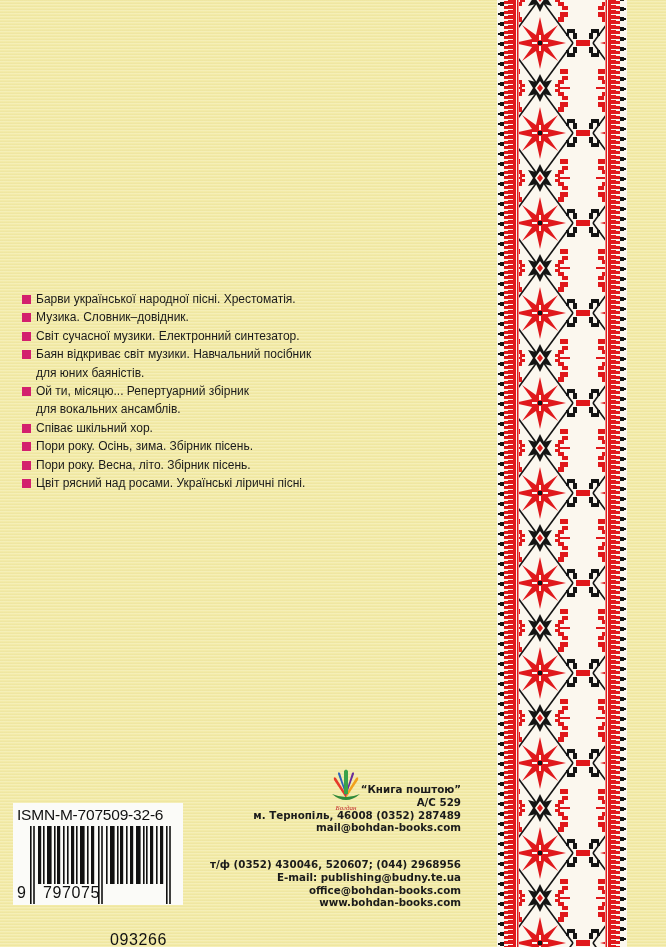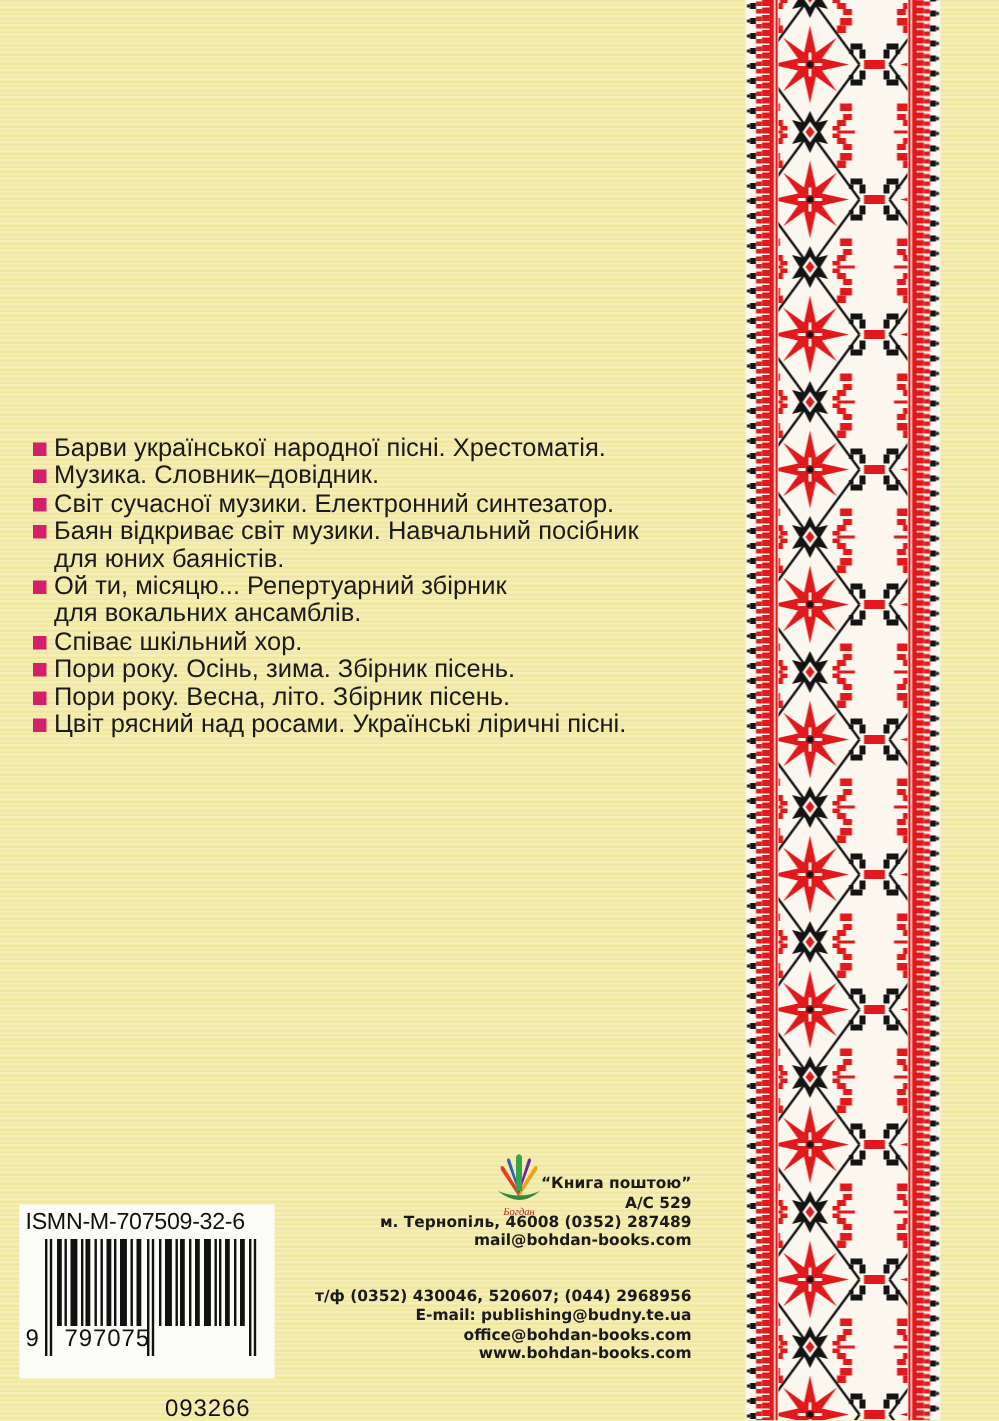--- a/index.html
+++ b/index.html
@@ -4,34 +4,34 @@
 <style>
   html, body { margin: 0; padding: 0; }
   body {
     width: 666px; height: 947px; overflow: hidden; position: relative;
     background-color: #f3eba8;
     background-image: repeating-linear-gradient(0deg, rgba(255,255,255,0.18) 0px, rgba(255,255,255,0.18) 1px, rgba(200,190,110,0.10) 1px, rgba(200,190,110,0.10) 2px, transparent 2px, transparent 3px);
     font-family: "Liberation Sans", sans-serif;
   }
   .book-list {
     position: absolute; left: 20px; top: 290px; margin: 0; padding: 0; list-style: none;
-    font-size: 17px; line-height: 18.4px; color: #1a1a1a;
+    font-size: 12px; line-height: 18.4px; color: #1a1a1a;
   }
   .book-list li { position: relative; padding-left: 16px; }
   .book-list .bullet {
     position: absolute; left: 2px; top: 5px; width: 9px; height: 9px;
     background: #d3206d;
   }
   .band {
     position: absolute; left: 497px; top: 0; width: 130px; height: 947px;
     background: #fbf7ee;
   }
   .band svg { display: block; }
   .barcode-box {
-    position: absolute; left: 13px; top: 803px; width: 170px; height: 116px; background: #fbfbf8;
+    position: absolute; left: 13px; top: 803px; width: 170px; height: 102px; background: #fbfbf8;
   }
   .isbn-text {
     position: absolute; left: 4px; top: 3px; font-size: 15.5px; color: #111; letter-spacing: -0.2px;
   }
   .barcode-svg { position: absolute; left: 17px; top: 23px; }
   .barcode-digits {
     position: absolute; top: 81px; font-size: 16px; color: #111;
   }
   .logo { position: absolute; left: 328px; top: 768px; width: 36px; height: 44px; }
   .contacts {

